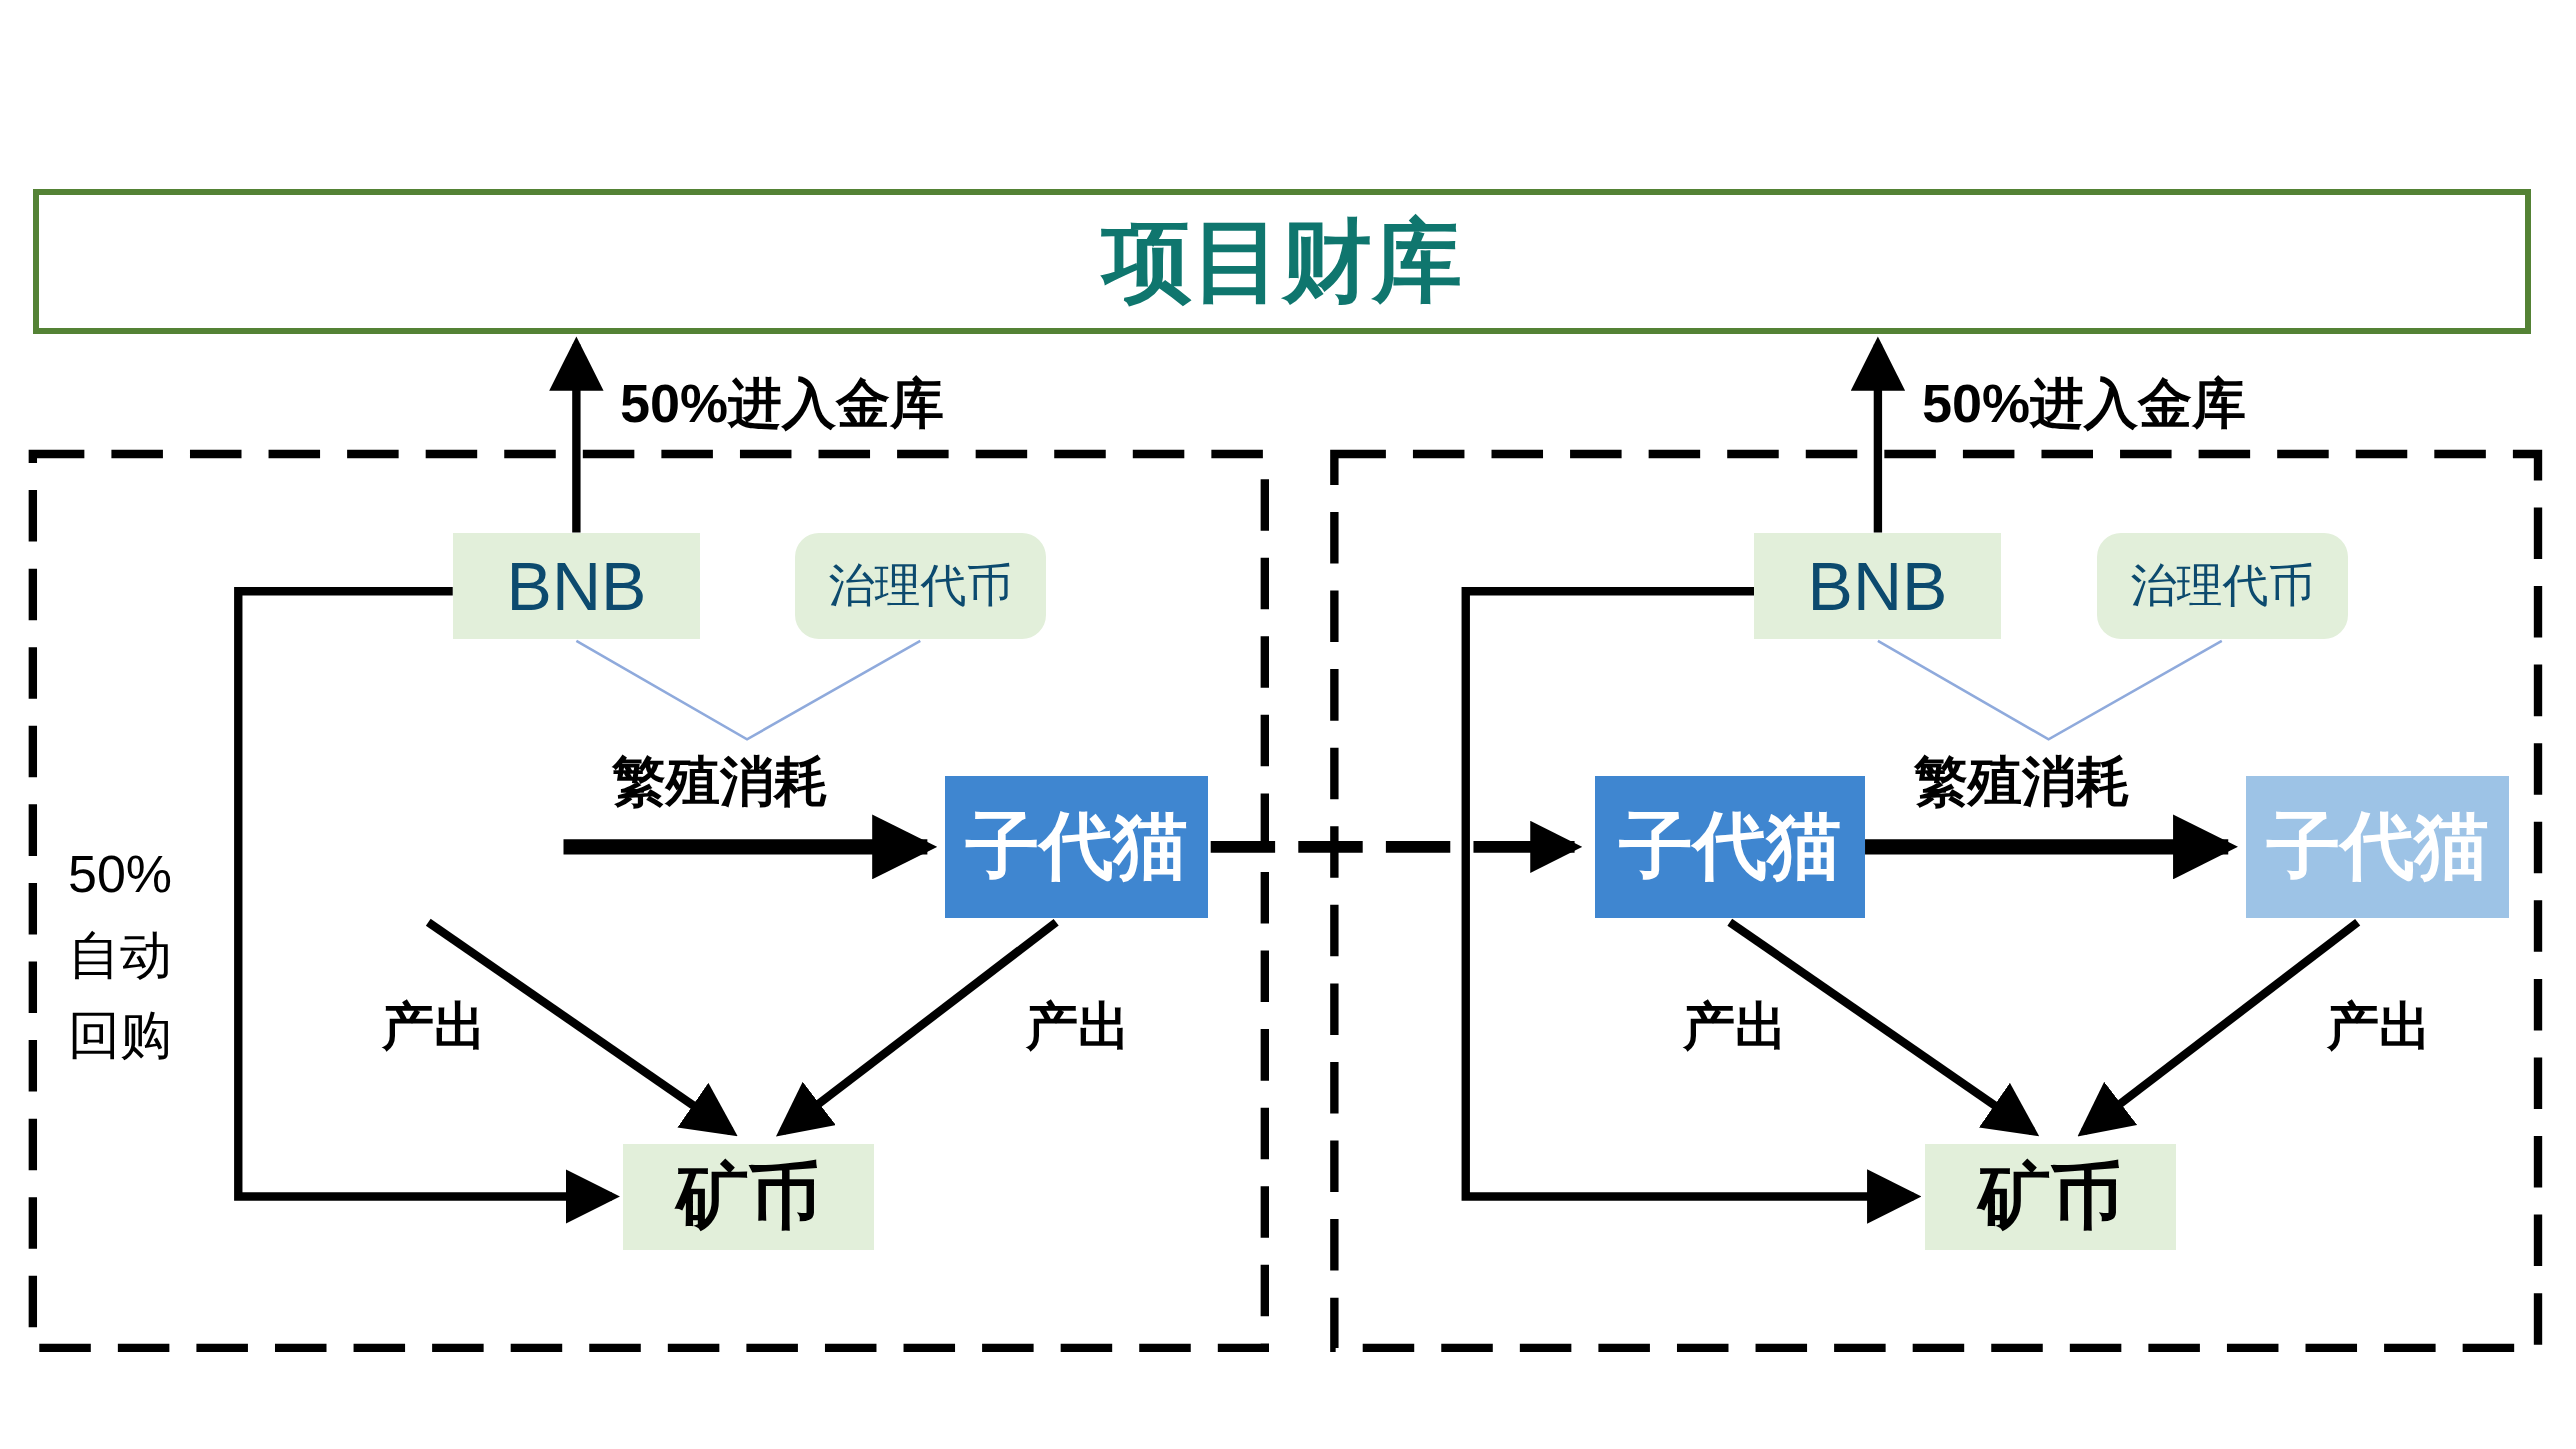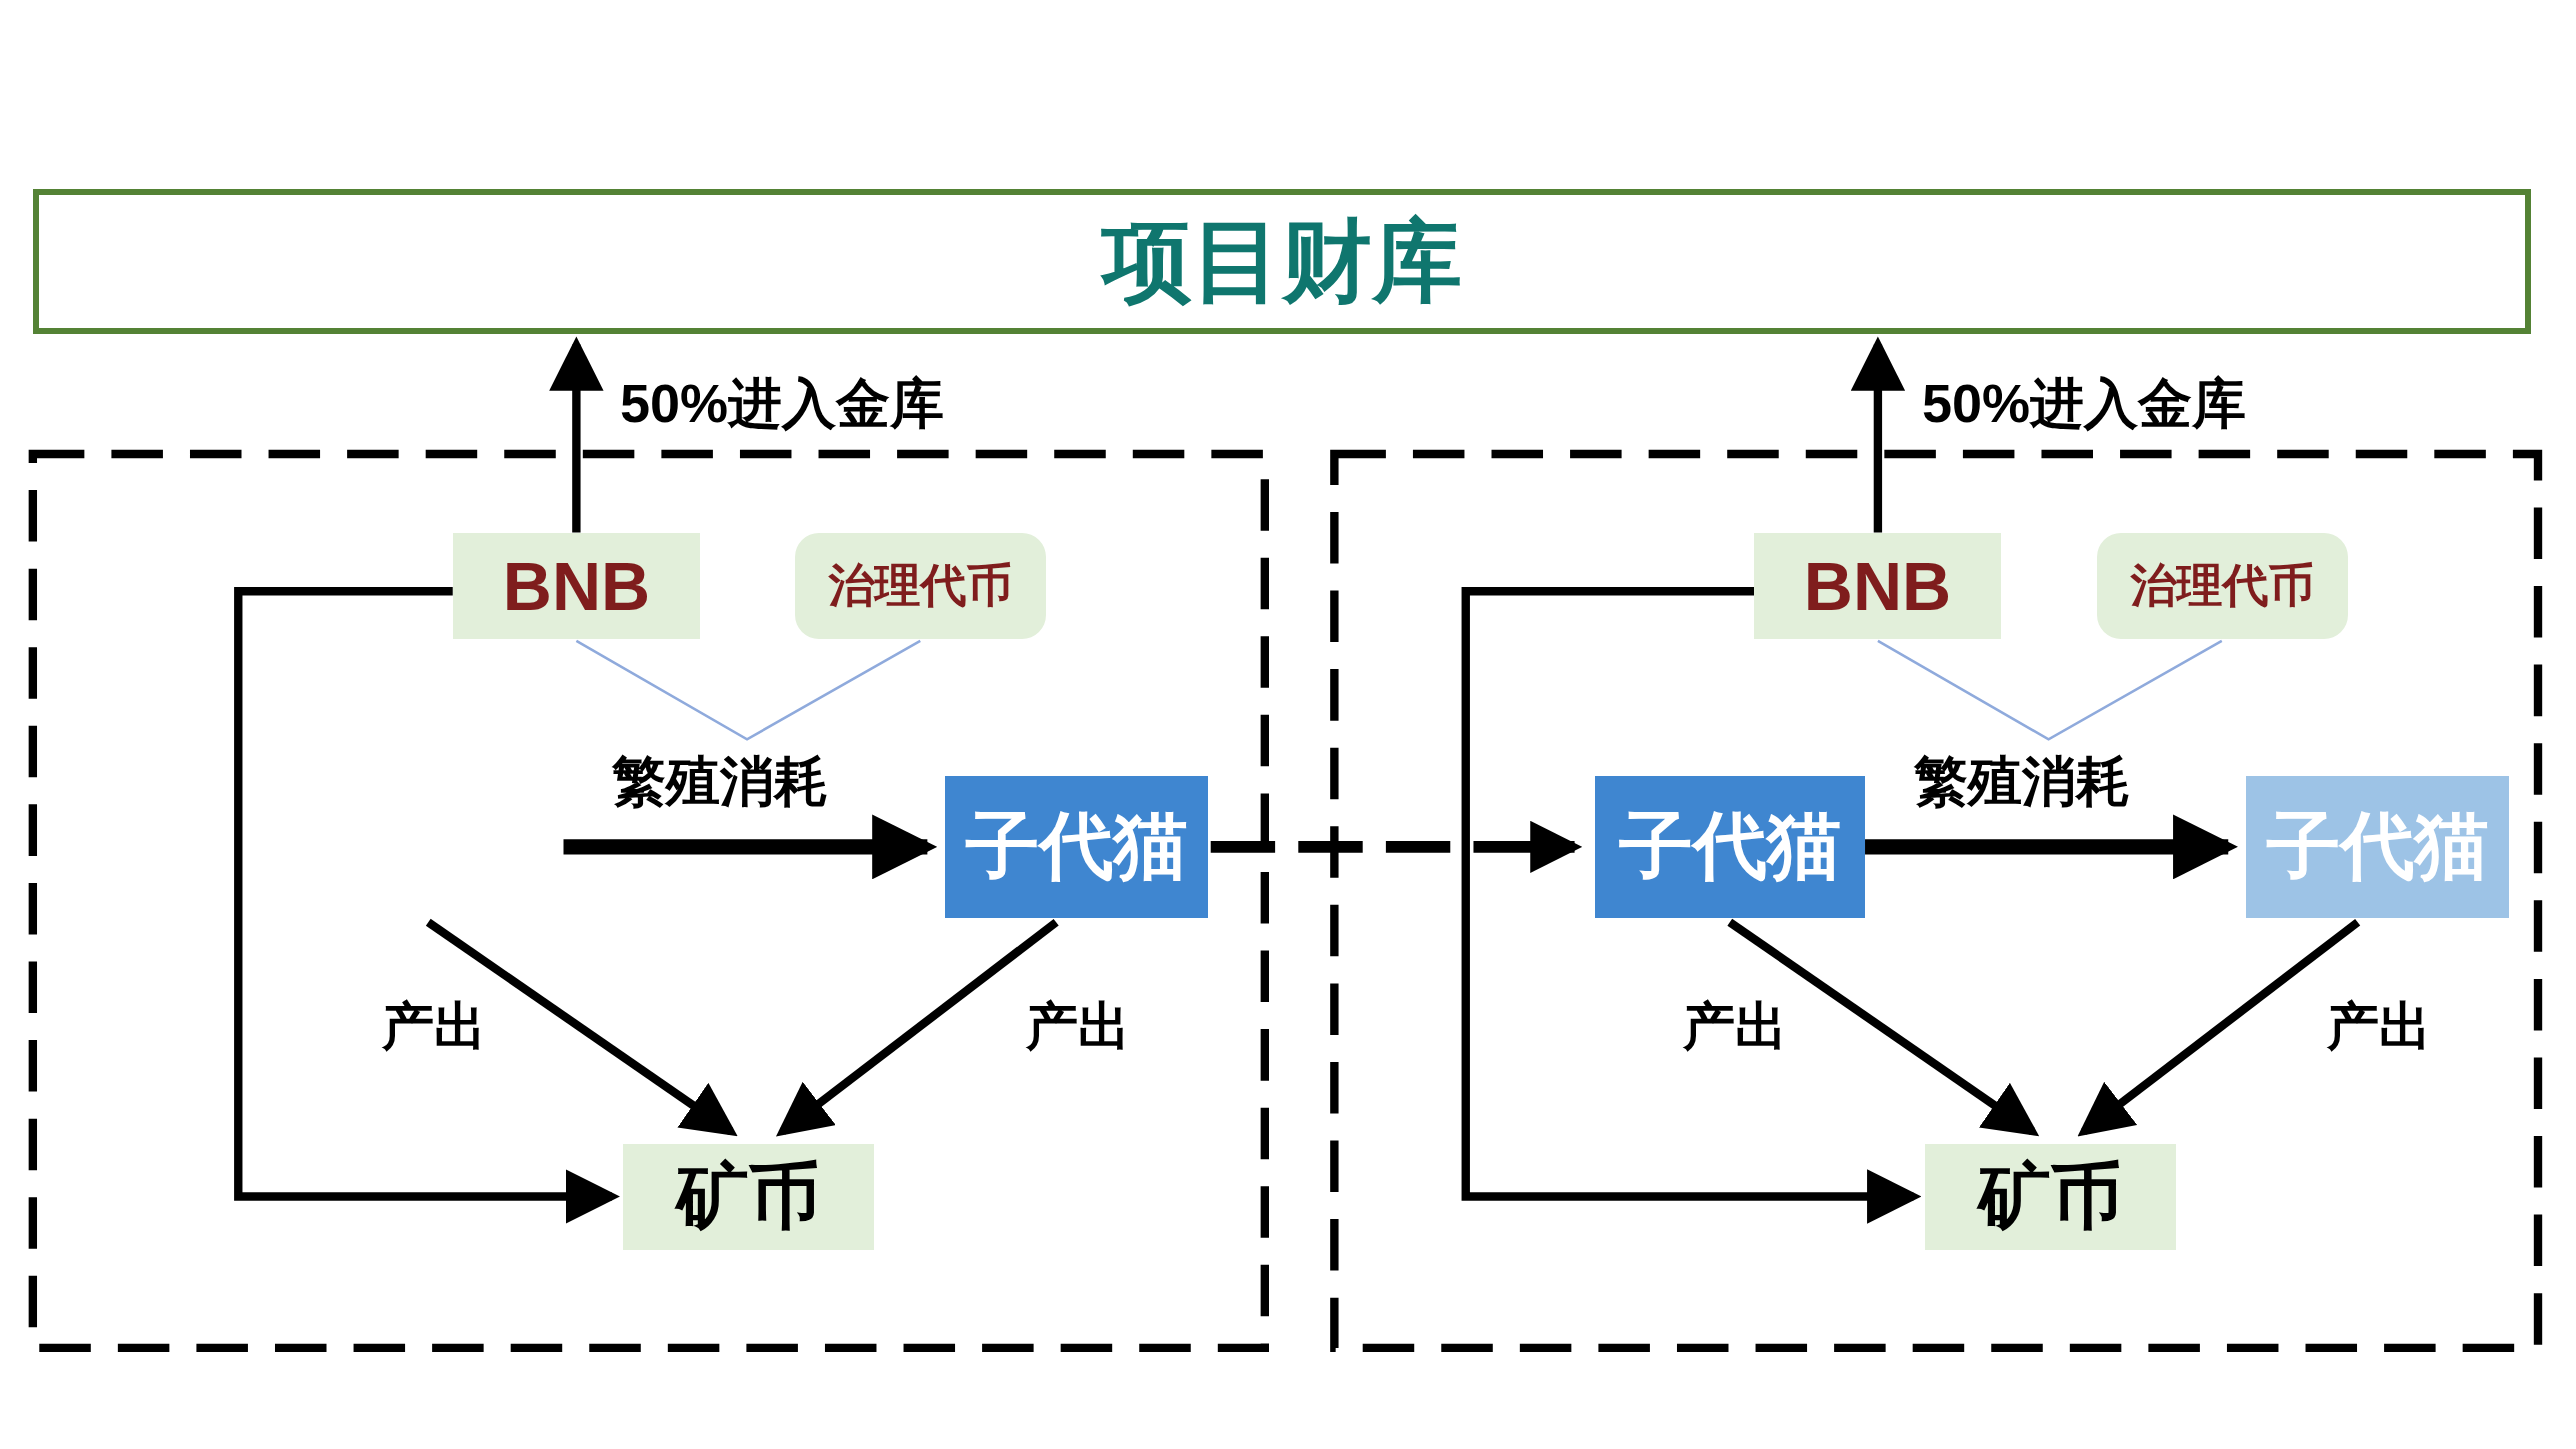--- a/index.html
+++ b/index.html
@@ -30,21 +30,21 @@
     border: 6.4px solid var(--green-border);
     background: #ffffff;
     display: flex; align-items: center; justify-content: center;
     font-size: 90px; font-weight: bold; color: #0f766e;
     z-index: 2;
   }
 
   .chip {
     display: flex; align-items: center; justify-content: center;
     background: var(--light-green);
-    color: #7f1d1d; font-weight: bold;
+    color: #0c4a6e; font-weight: normal;
   }
   .bnb-box      { width: 247px; height: 106px; top: 533px; font-size: 68px; }
   .gov-box      { width: 251px; height: 106px; top: 533px; font-size: 46px; border-radius: 24px; }
   .bnb-left     { left: 453px; }
   .gov-left     { left: 795px; }
   .bnb-right    { left: 1754px; }
   .gov-right    { left: 2097px; }
 
   .cat-box {
     height: 142px; top: 776px;
@@ -132,20 +132,23 @@
   <div class="abs flow-label vault-label-left">50%进入金库</div>
   <div class="abs flow-label vault-label-right">50%进入金库</div>
 
   <div class="abs chip bnb-box bnb-left">BNB</div>
   <div class="abs chip gov-box gov-left">治理代币</div>
   <div class="abs flow-label breed-label breed-label-left">繁殖消耗</div>
   <div class="abs cat-box child-cat-l">子代猫</div>
   <div class="abs flow-label output-label output-l1">产出</div>
   <div class="abs flow-label output-label output-l2">产出</div>
   <div class="abs mine-box mine-left">矿币</div>
+  <div class="abs buyback-label">50%
+自动
+回购</div>
 
   <div class="abs chip bnb-box bnb-right">BNB</div>
   <div class="abs chip gov-box gov-right">治理代币</div>
   <div class="abs flow-label breed-label breed-label-right">繁殖消耗</div>
   <div class="abs cat-box child-cat-r1">子代猫</div>
   <div class="abs cat-box child-cat-r2">子代猫</div>
   <div class="abs flow-label output-label output-r1">产出</div>
   <div class="abs flow-label output-label output-r2">产出</div>
   <div class="abs mine-box mine-right">矿币</div>
 

